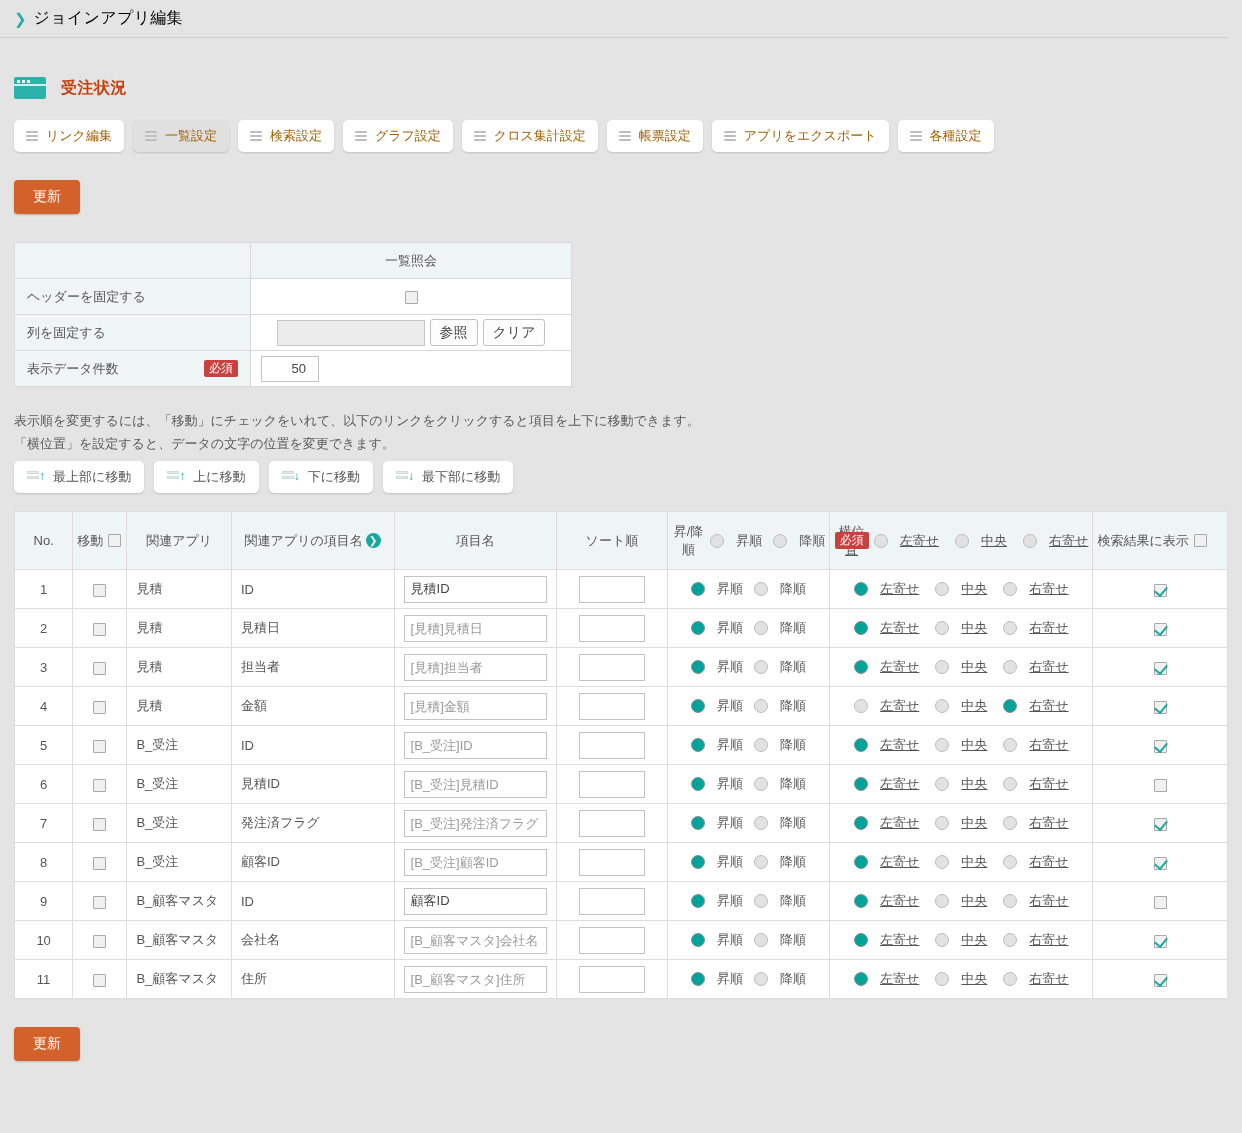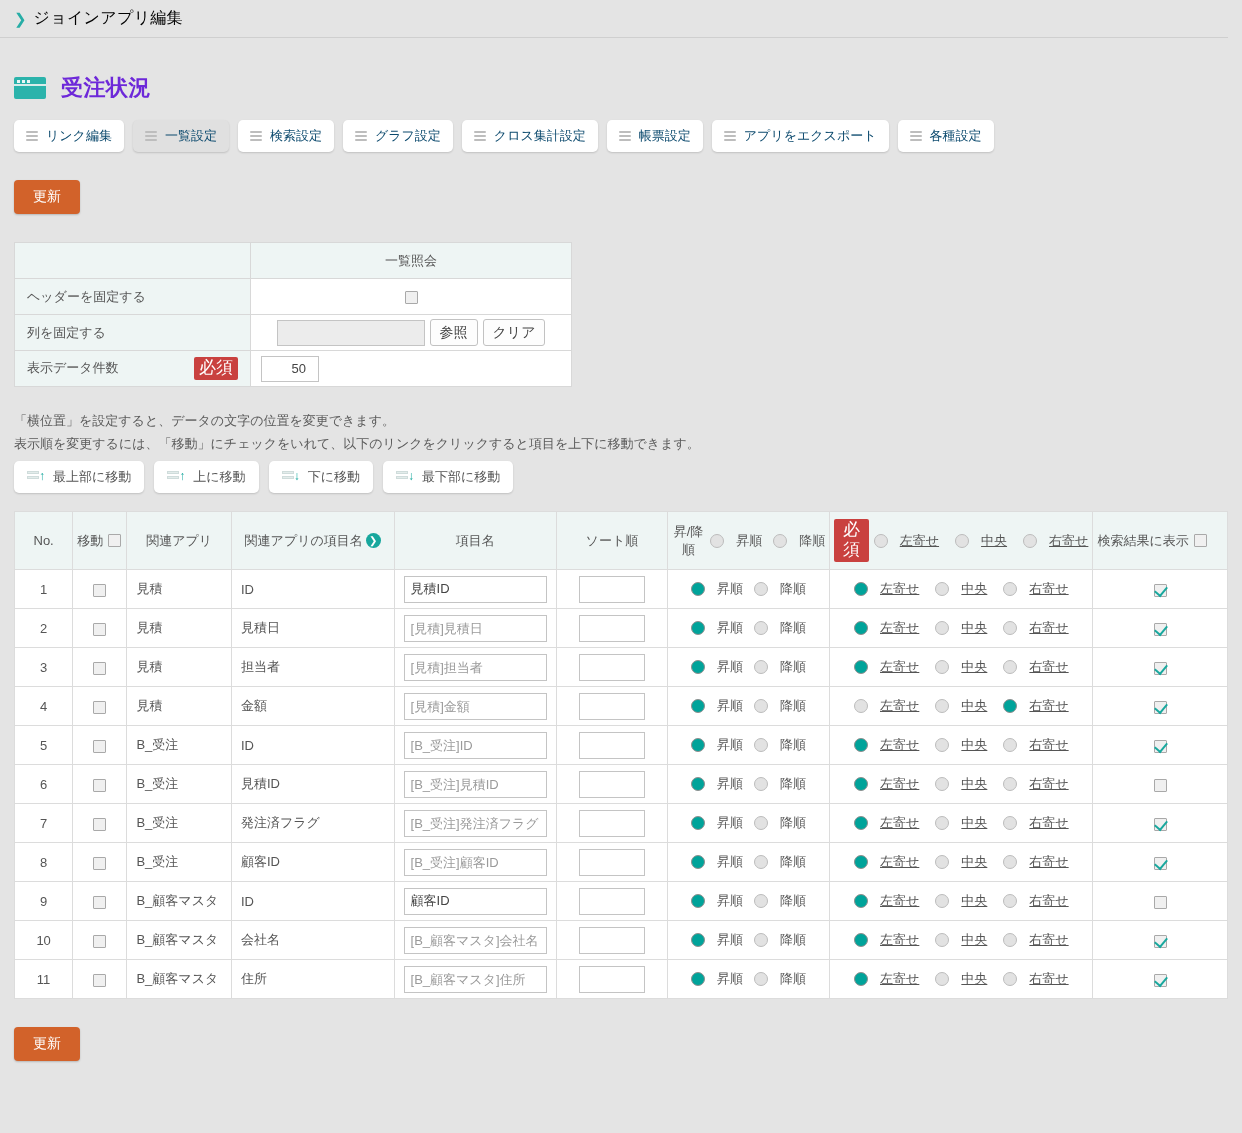--- a/index.html
+++ b/index.html
@@ -55,44 +55,44 @@
   }
   .app-icon::after {
     content: "";
     position: absolute;
     left: 3px; top: 2.5px;
     width: 3px; height: 3px;
     background: #eaf6f5;
     box-shadow: 5px 0 0 #eaf6f5, 10px 0 0 #eaf6f5;
   }
   .page-title {
-    font-size: 22px;
+    font-size: 16px;
     font-weight: bold;
-    color: #6d28d9;
+    color: #c2410c;
     letter-spacing: .5px;
   }
 
   
   .tabs {
     display: flex;
     gap: 9px;
     padding: 26px 0 0 14px;
   }
   .tab {
     background: #fff;
     border: none;
     border-radius: 5px;
     box-shadow: 0 1px 2px rgba(0,0,0,.16);
     height: 32px;
     padding: 0 12px;
     display: flex;
     align-items: center;
     gap: 8px;
     font-size: 13px;
-    color: #0c4a6e;
+    color: #a16207;
     font-family: inherit;
     cursor: pointer;
     white-space: nowrap;
   }
   .tab.active { background: #e0e0e0; }
   .list-icon {
     width: 12px; height: 10px;
     position: relative;
     flex: none;
   }
@@ -149,21 +149,21 @@
   }
   .settings-table .lbl {
     background: #eef5f4;
     text-align: left;
     position: relative;
   }
   .settings-table .val { background: #fff; text-align: center; }
   .req-badge {
     background: #c9413f;
     color: #fff;
-    font-size: 17px;
+    font-size: 12px;
     border-radius: 2px;
     padding: 1px 5px 2px;
     line-height: 1.2;
     display: inline-block;
   }
   .lbl-flex { display: flex; align-items: center; justify-content: space-between; }
 
   .chk {
     width: 13px; height: 13px;
     border: 1px solid #a9a9a9;
@@ -435,22 +435,22 @@
       </td>
       <td class="val" style="text-align:left; padding-left:10px;">
         <input class="txt-in num-in" type="text" value="50" style="">
       </td>
     </tr>
   </tbody>
 </table>
 
 
 <div class="instructions">
+  <div>表示順を変更するには、「移動」にチェックをいれて、以下のリンクをクリックすると項目を上下に移動できます。</div>
   <div>「横位置」を設定すると、データの文字の位置を変更できます。</div>
-  <div>表示順を変更するには、「移動」にチェックをいれて、以下のリンクをクリックすると項目を上下に移動できます。</div>
 </div>
 
 
 <div class="move-row">
   <button class="move-btn">
     <span class="mv-icon">
       <span class="bars">
           <i></i>
           <i></i>
         </span>

